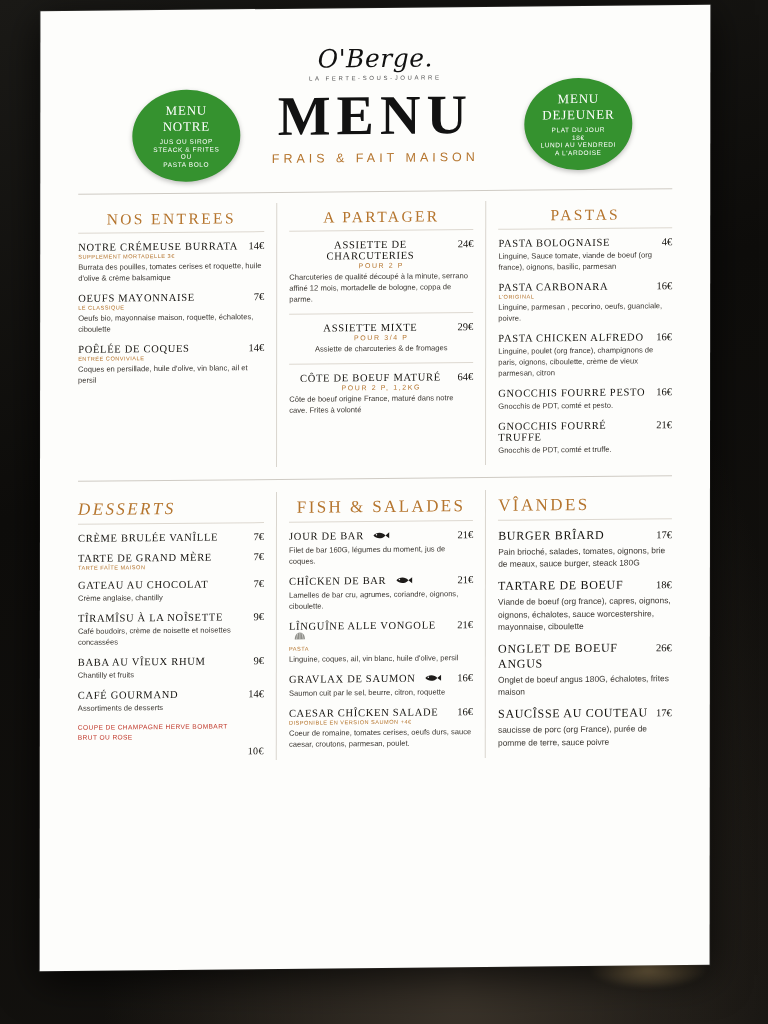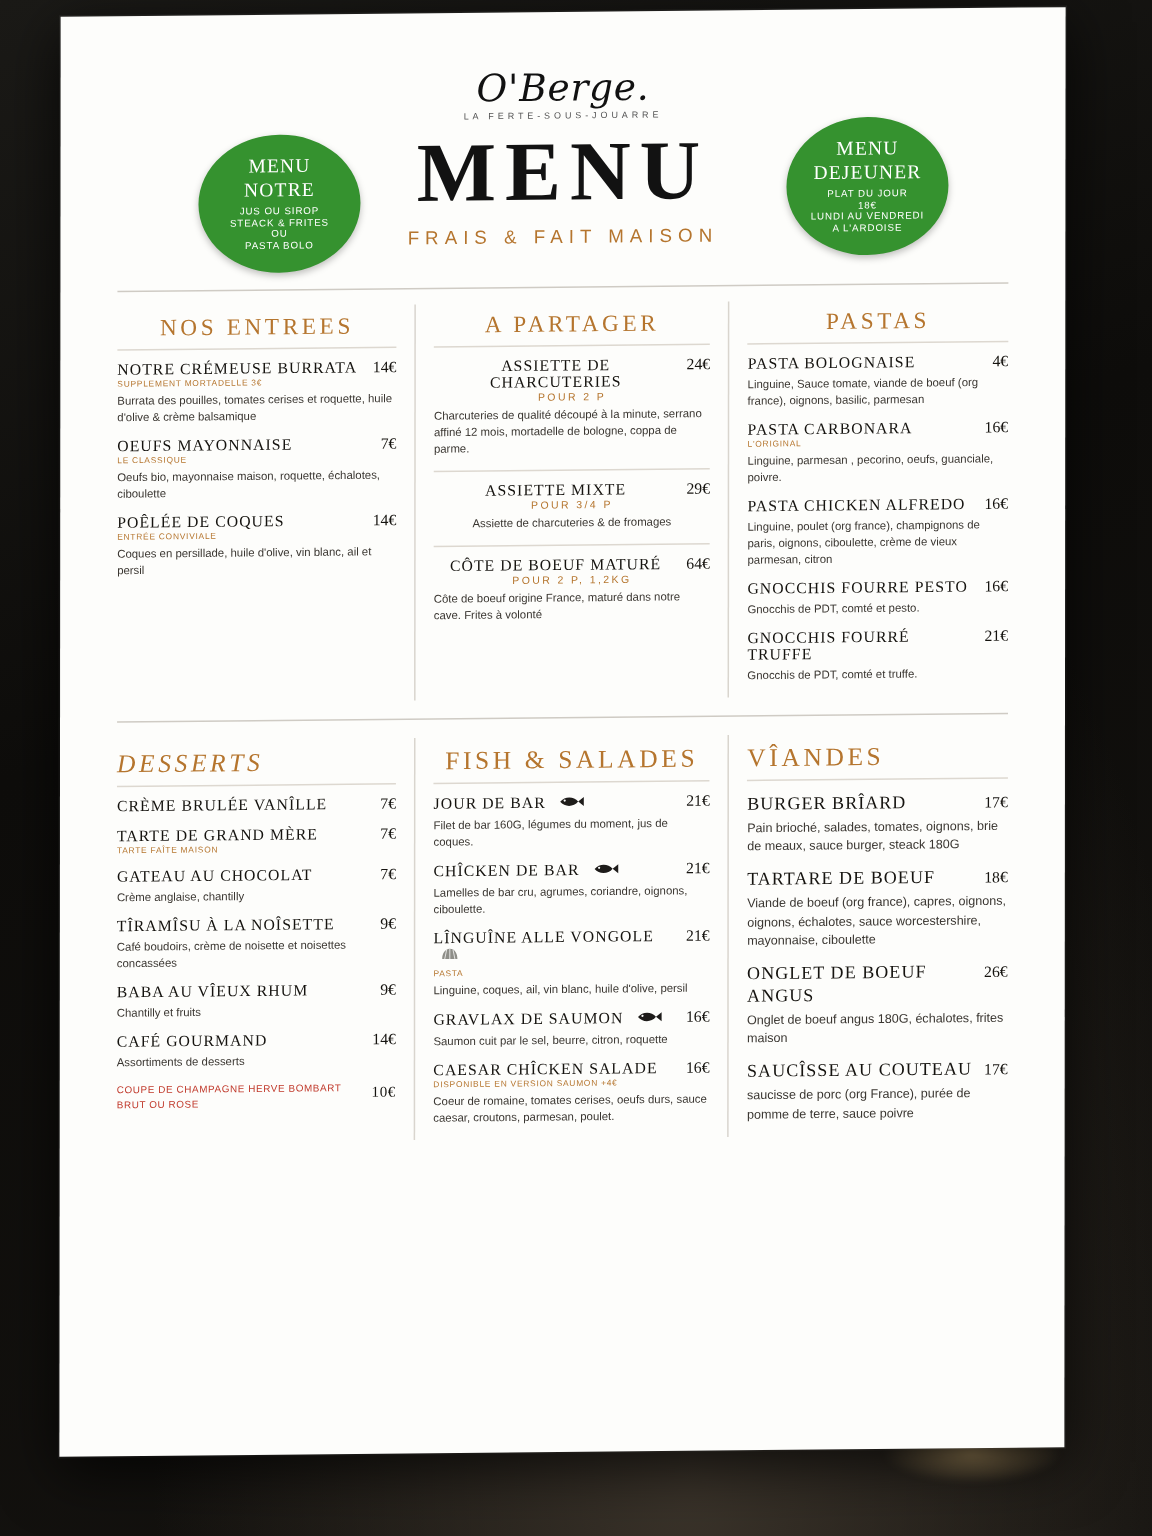--- a/index.html
+++ b/index.html
@@ -151,21 +151,21 @@
   .fish{display:inline-block;margin-left:5px;vertical-align:middle;}
   .shell{display:inline-block;margin-left:5px;vertical-align:middle;}
 
   .footnote{
     font-size:6.6px;
     letter-spacing:.4px;
     color:#c0392b;
     line-height:1.5;
     margin-top:6px;
   }
-  .footnote .pp{float:right;color:#15130f;font-family:"Liberation Serif",serif;font-size:10px;}
+  .footnote .pp{float:right;color:#15130f;font-family:"Liberation Serif",serif;font-size:10px;margin-top:22px;}
 </style>
 </head>
 <body>
 
 <div class="photo">
   <div class="glare"></div>
 
   <div class="menu-sheet">
     <div class="inner">
 

